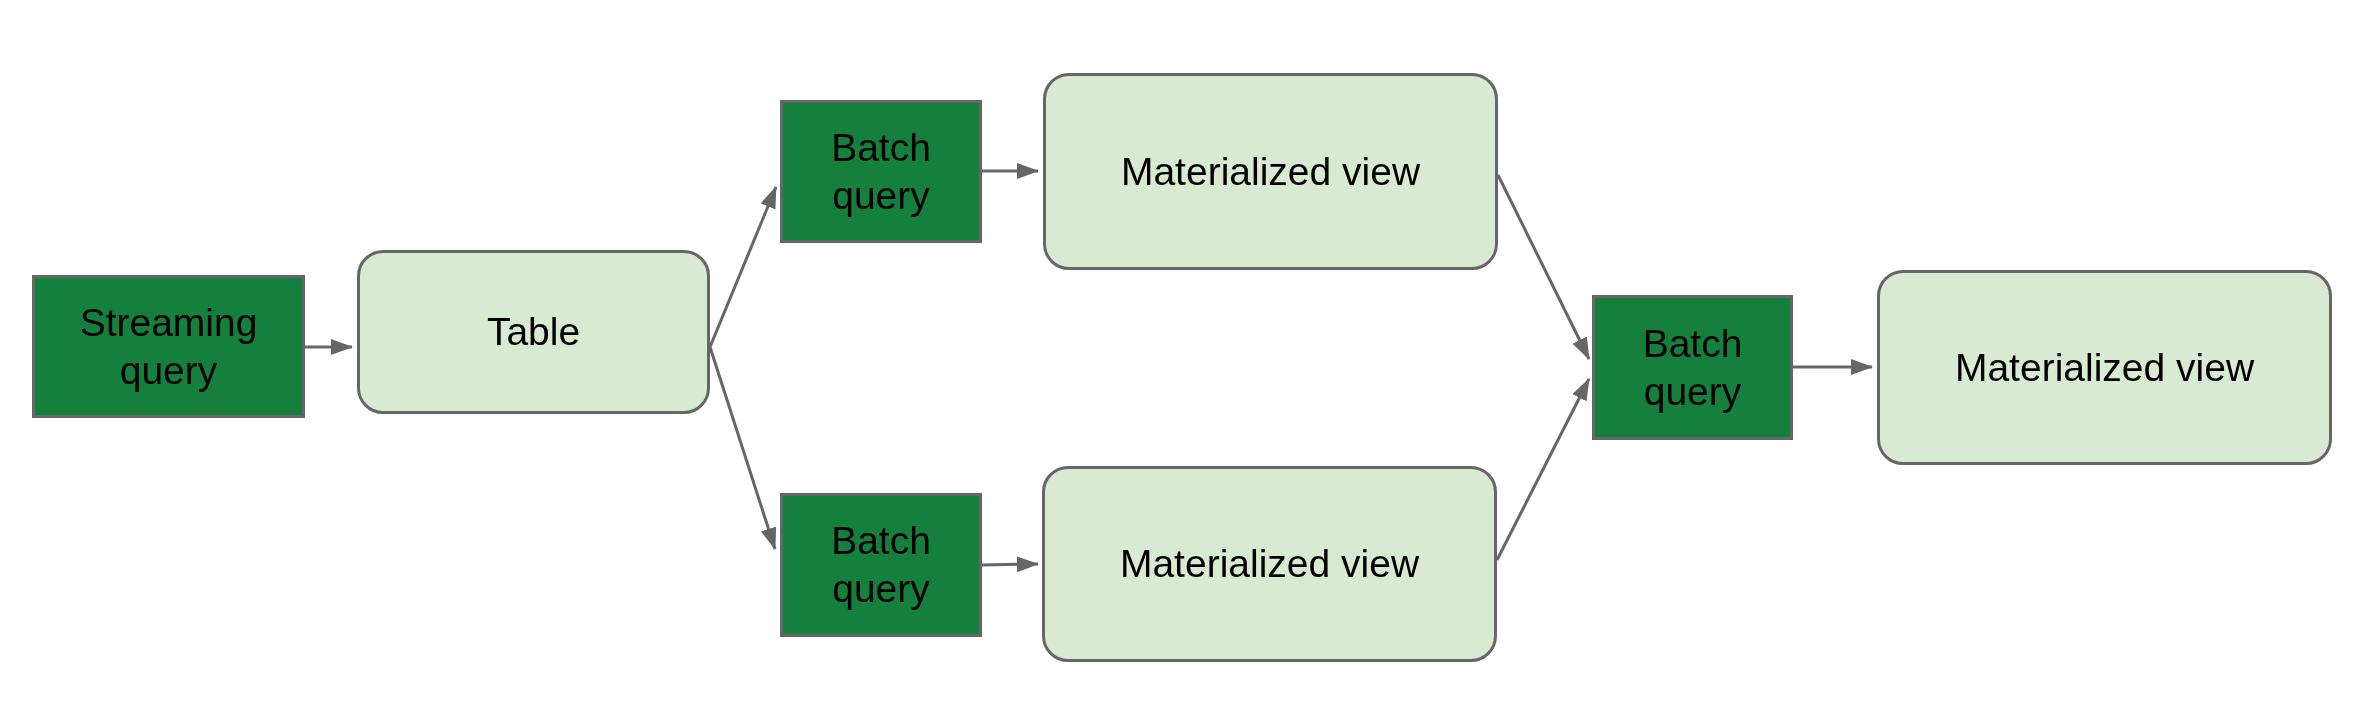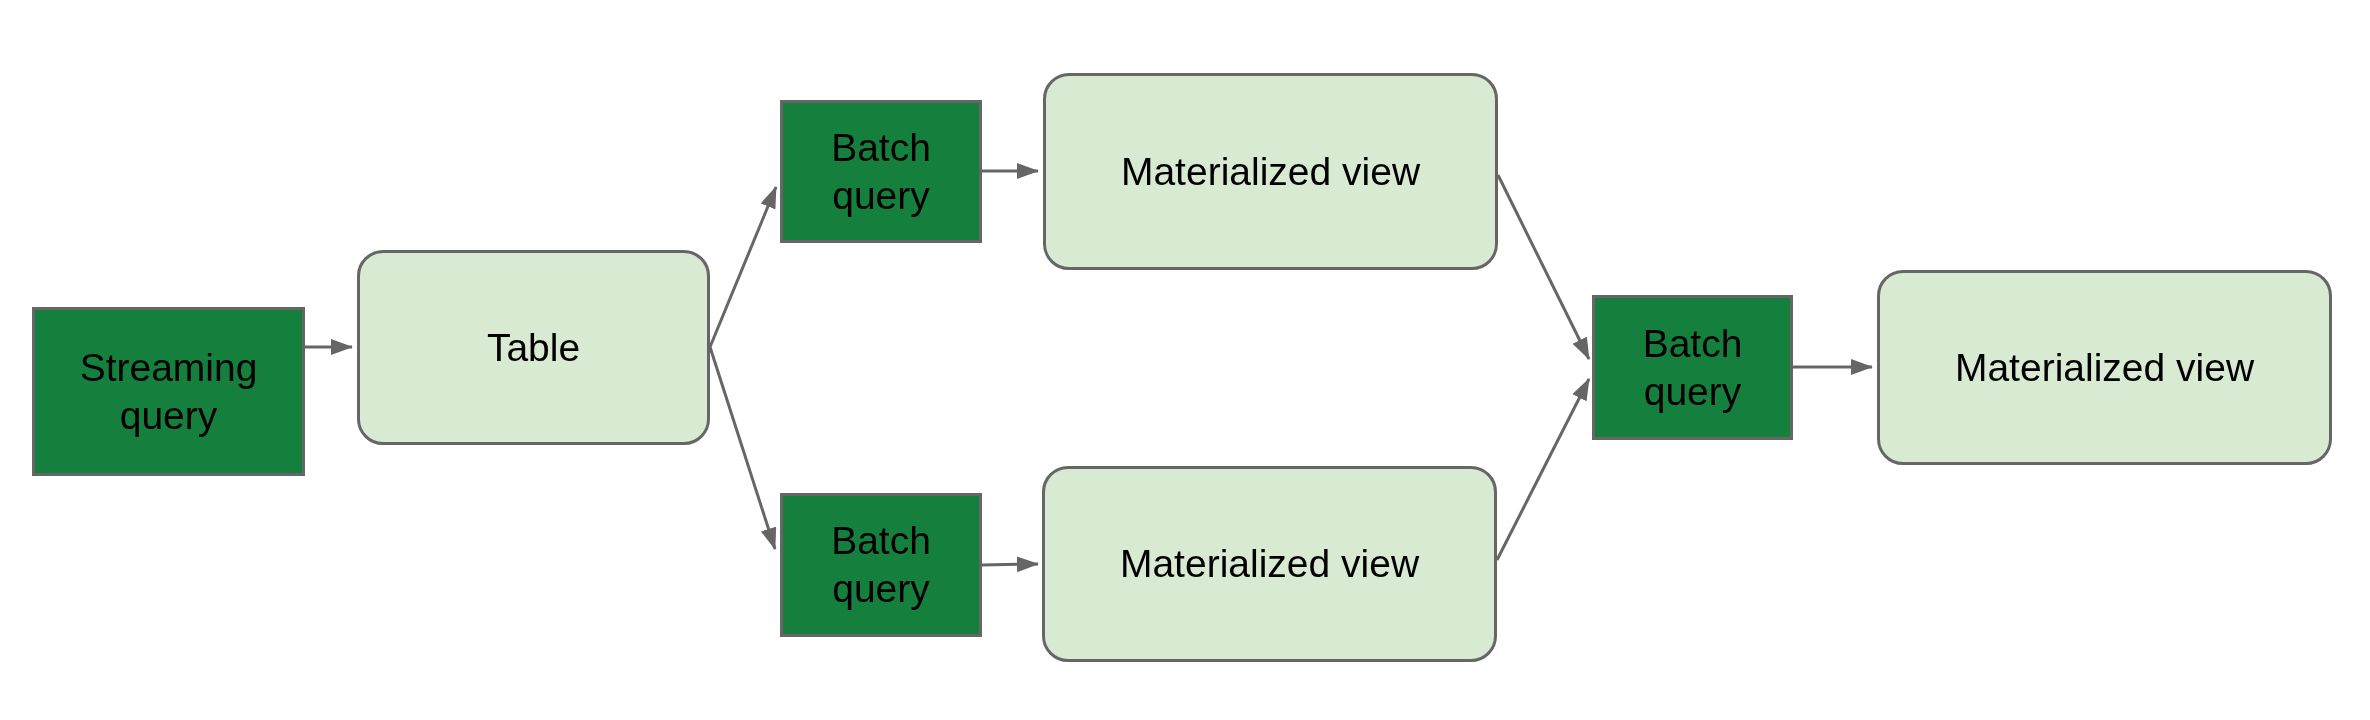--- a/index.html
+++ b/index.html
@@ -35,22 +35,22 @@
     background: #d9ead3;
     border: 3px solid #666666;
     border-radius: 26px;
   }
   .node .lbl { display: inline-block; }
   .node .lbl.narrow-150 { max-width: 150px; }
   .node .lbl.narrow-215 { max-width: 215px; }
   .node .lbl.nowrap { white-space: nowrap; }
 
   
-  #n-streaming      { left: 32px;   top: 275px; width: 273px; height: 169px; margin-top: 32px; }
-  #n-table          { left: 357px;  top: 250px; width: 353px; height: 195px; }
+  #n-streaming      { left: 32px;   top: 275px; width: 273px; height: 143px; }
+  #n-table          { left: 357px;  top: 250px; width: 353px; height: 164px; }
   #n-batch-top      { left: 780px;  top: 100px; width: 202px; height: 143px; }
   #n-mv-top         { left: 1043px; top: 73px;  width: 455px; height: 197px; }
   #n-batch-bottom   { left: 780px;  top: 493px; width: 202px; height: 144px; }
   #n-mv-bottom      { left: 1042px; top: 466px; width: 455px; height: 196px; }
   #n-batch-final    { left: 1592px; top: 295px; width: 201px; height: 145px; }
   #n-mv-final       { left: 1877px; top: 270px; width: 455px; height: 195px; }
 </style>
 </head>
 <body>
 

